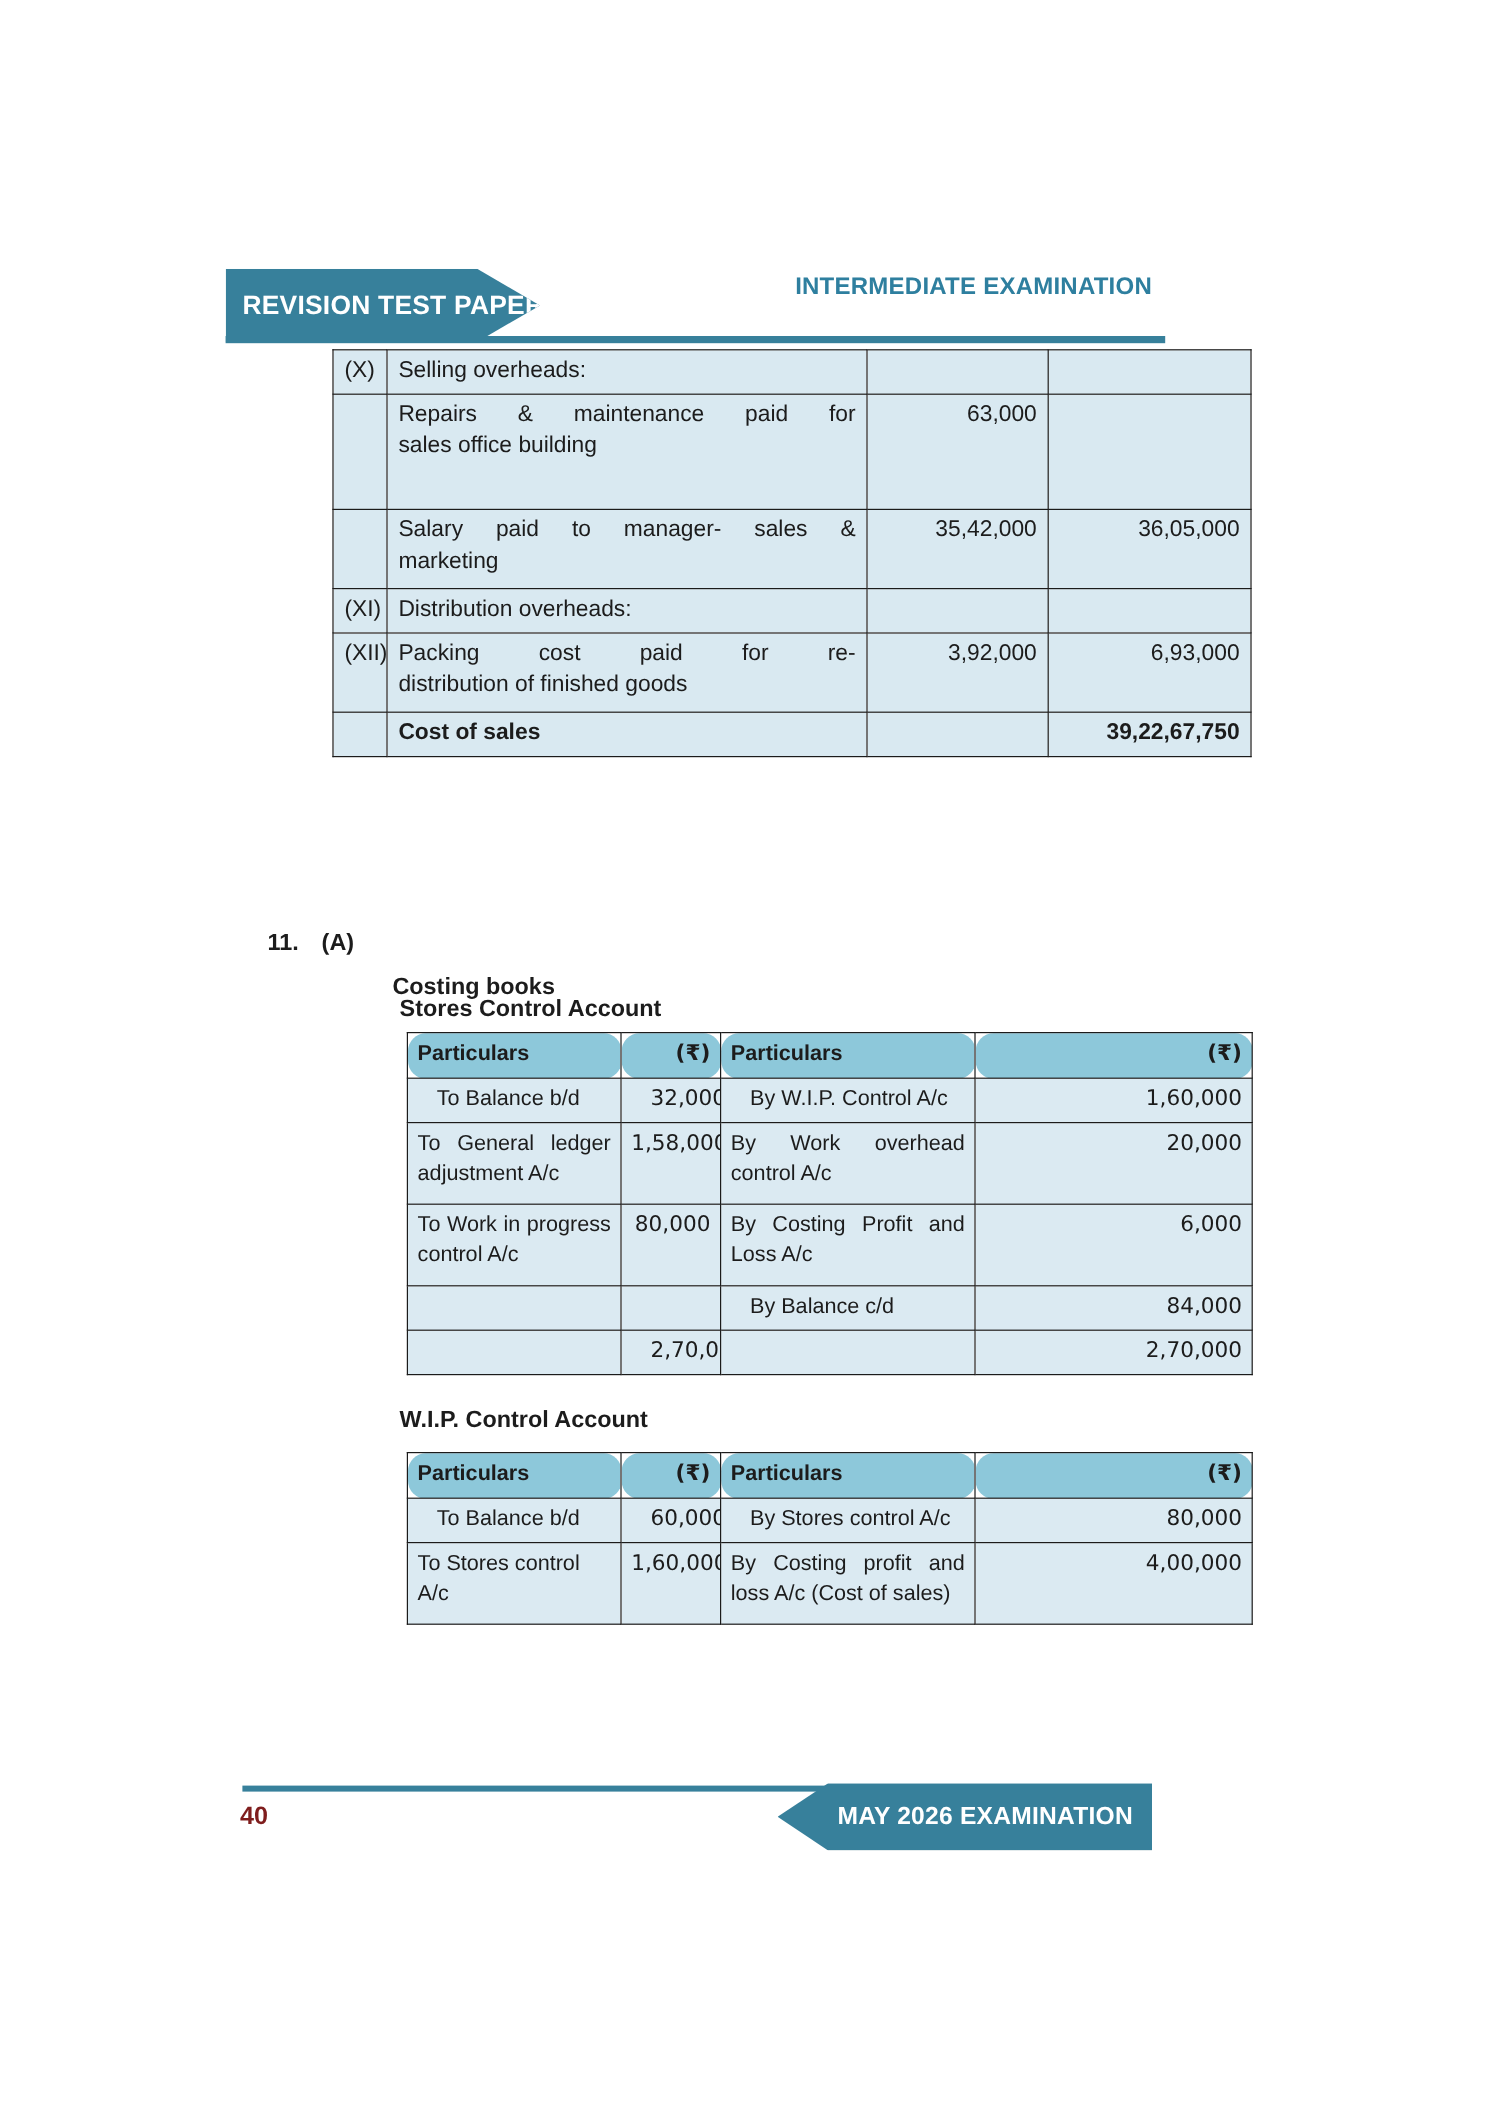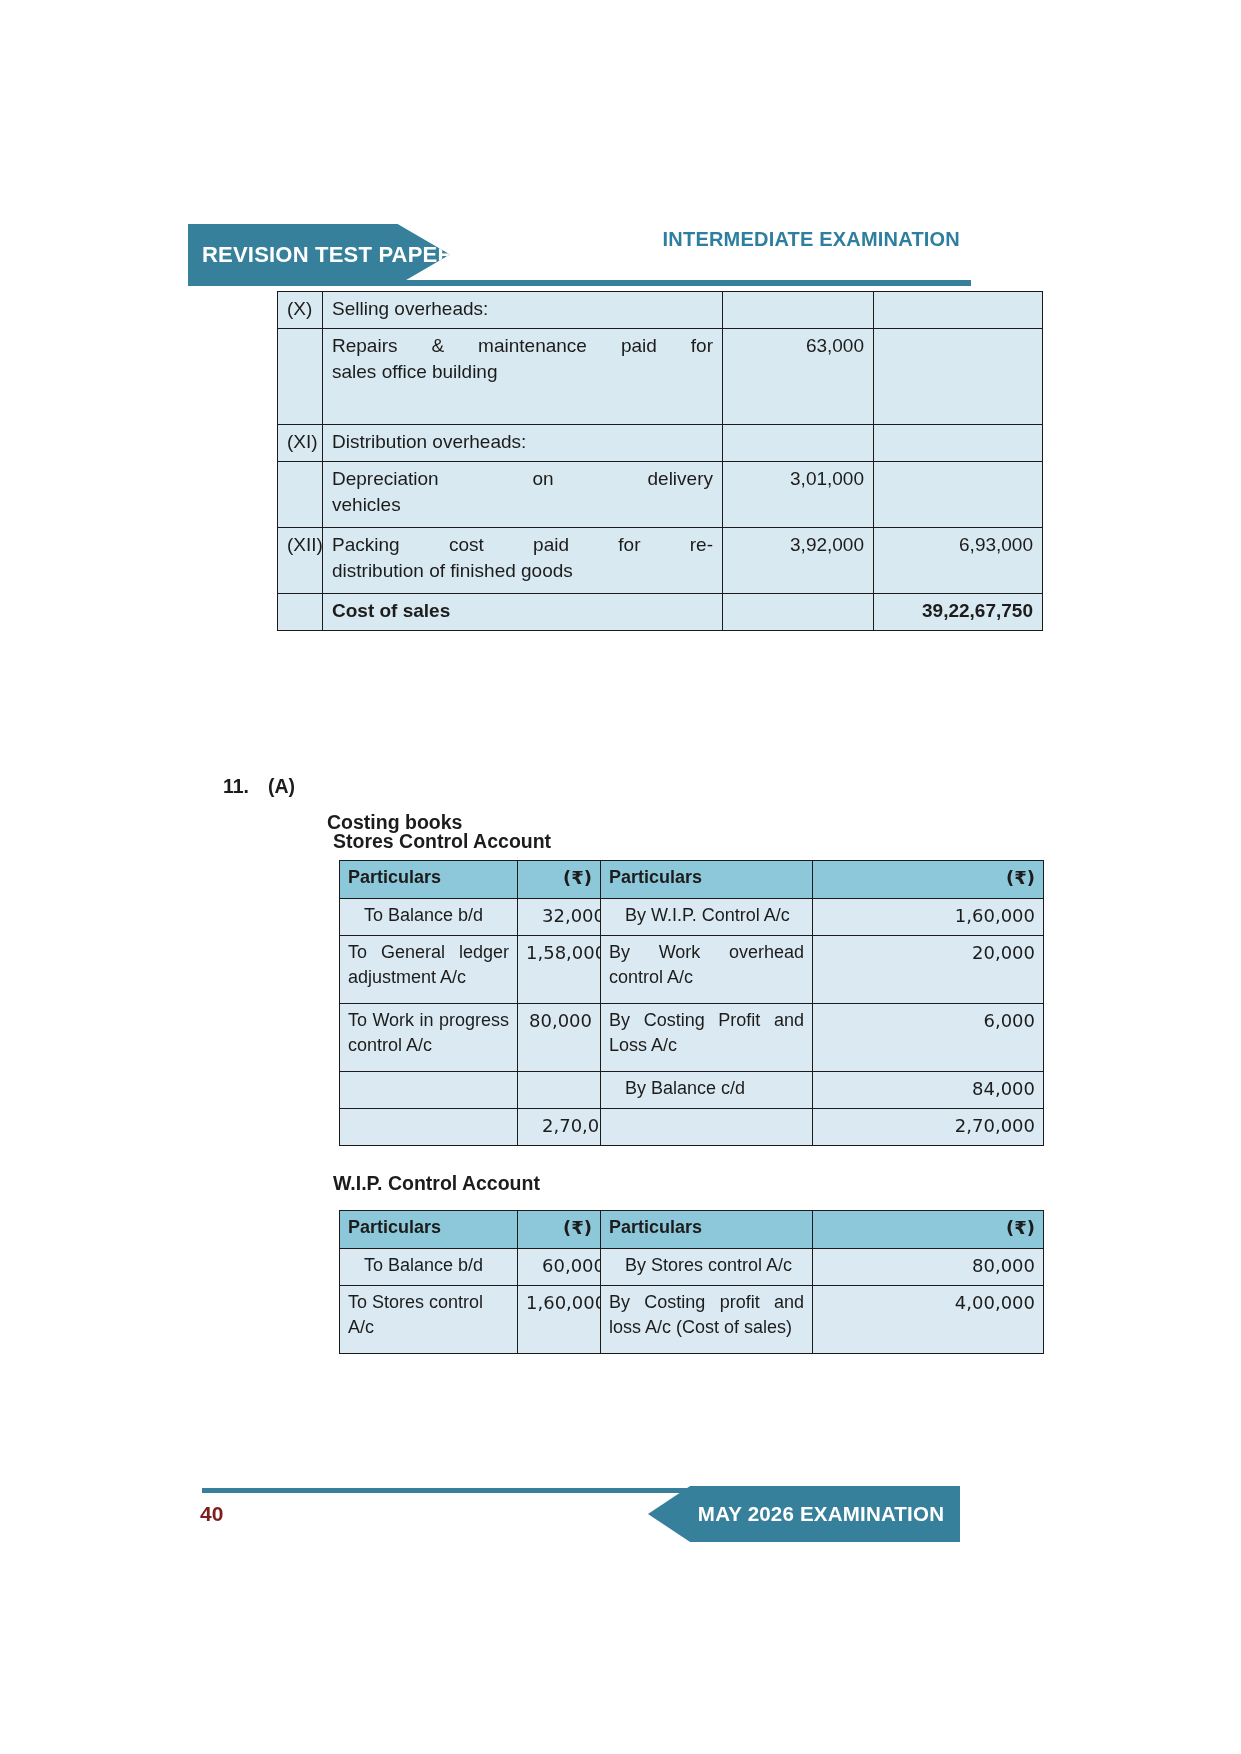--- a/index.html
+++ b/index.html
@@ -52,21 +52,21 @@
   .q-part{position:absolute;left:268px;top:0;}
   .q-title{position:absolute;left:327px;top:0;margin-top:36px;}
   .acct-title{position:absolute;left:333px;font-size:19.5px;font-weight:bold;}
   .t-stores-title{top:830px;}
   .t-wip-title{top:1172px;}
   
   .tbl-acct{position:absolute;left:339px;width:704px;font-size:18px;line-height:25px;}
   .t-stores{top:860px;}
   .t-wip{top:1210px;}
   .tbl-acct td{background:#DBEAF2;padding:4px 8px 5px 8px;}
-  .tbl-acct tr.hdr td{background:#8DC8DA;font-weight:bold;height:28px;}
+  .tbl-acct tr.hdr td{background:#8DC8DA;font-weight:bold;height:28px;border-radius:15px;}
   .tbl-acct .c-p{text-align:left;}
   .tbl-acct .c-r{text-align:right;font-family:"DejaVu Sans","Liberation Sans",sans-serif;}
   .tbl-acct tr.r-one td{height:27px;padding-left:24px;}
   .tbl-acct tr.r-two td{height:58px;}
   
   .ftr-line{position:absolute;left:202px;top:1488px;width:756px;height:5px;background:#37809B;}
   .ftr-banner{
     position:absolute;left:648px;top:1486px;width:312px;height:56px;
     background:#37809B;
     clip-path:polygon(0 50%,13.5% 0,100% 0,100% 100%,13.5% 100%);
@@ -111,35 +111,35 @@
     </tr>
     <tr class="r-tall">
       <td class="c-idx"></td>
       <td class="c-desc">
             <div class="jl">Repairs &amp; maintenance paid for</div>
             <div>sales office building</div>
           </td>
       <td class="c-amt">63,000</td>
       <td class="c-tot"></td>
     </tr>
+    <tr class="r-two">
+      <td class="c-idx"></td>
+      <td class="c-desc">
+            <div class="jl">Salary paid to manager- sales &amp;</div>
+            <div>marketing</div>
+          </td>
+      <td class="c-amt">35,42,000</td>
+      <td class="c-tot">36,05,000</td>
+    </tr>
     <tr class="r-one">
       <td class="c-idx">(XI)</td>
       <td class="c-desc">
             <div>Distribution overheads:</div>
           </td>
       <td class="c-amt"></td>
-      <td class="c-tot"></td>
-    </tr>
-    <tr class="r-two">
-      <td class="c-idx"></td>
-      <td class="c-desc">
-            <div class="jl">Depreciation on delivery</div>
-            <div>vehicles</div>
-          </td>
-      <td class="c-amt">3,01,000</td>
       <td class="c-tot"></td>
     </tr>
     <tr class="r-two">
       <td class="c-idx">(XII)</td>
       <td class="c-desc">
             <div class="jl">Packing cost paid for re-</div>
             <div>distribution of finished goods</div>
           </td>
       <td class="c-amt">3,92,000</td>
       <td class="c-tot">6,93,000</td>

